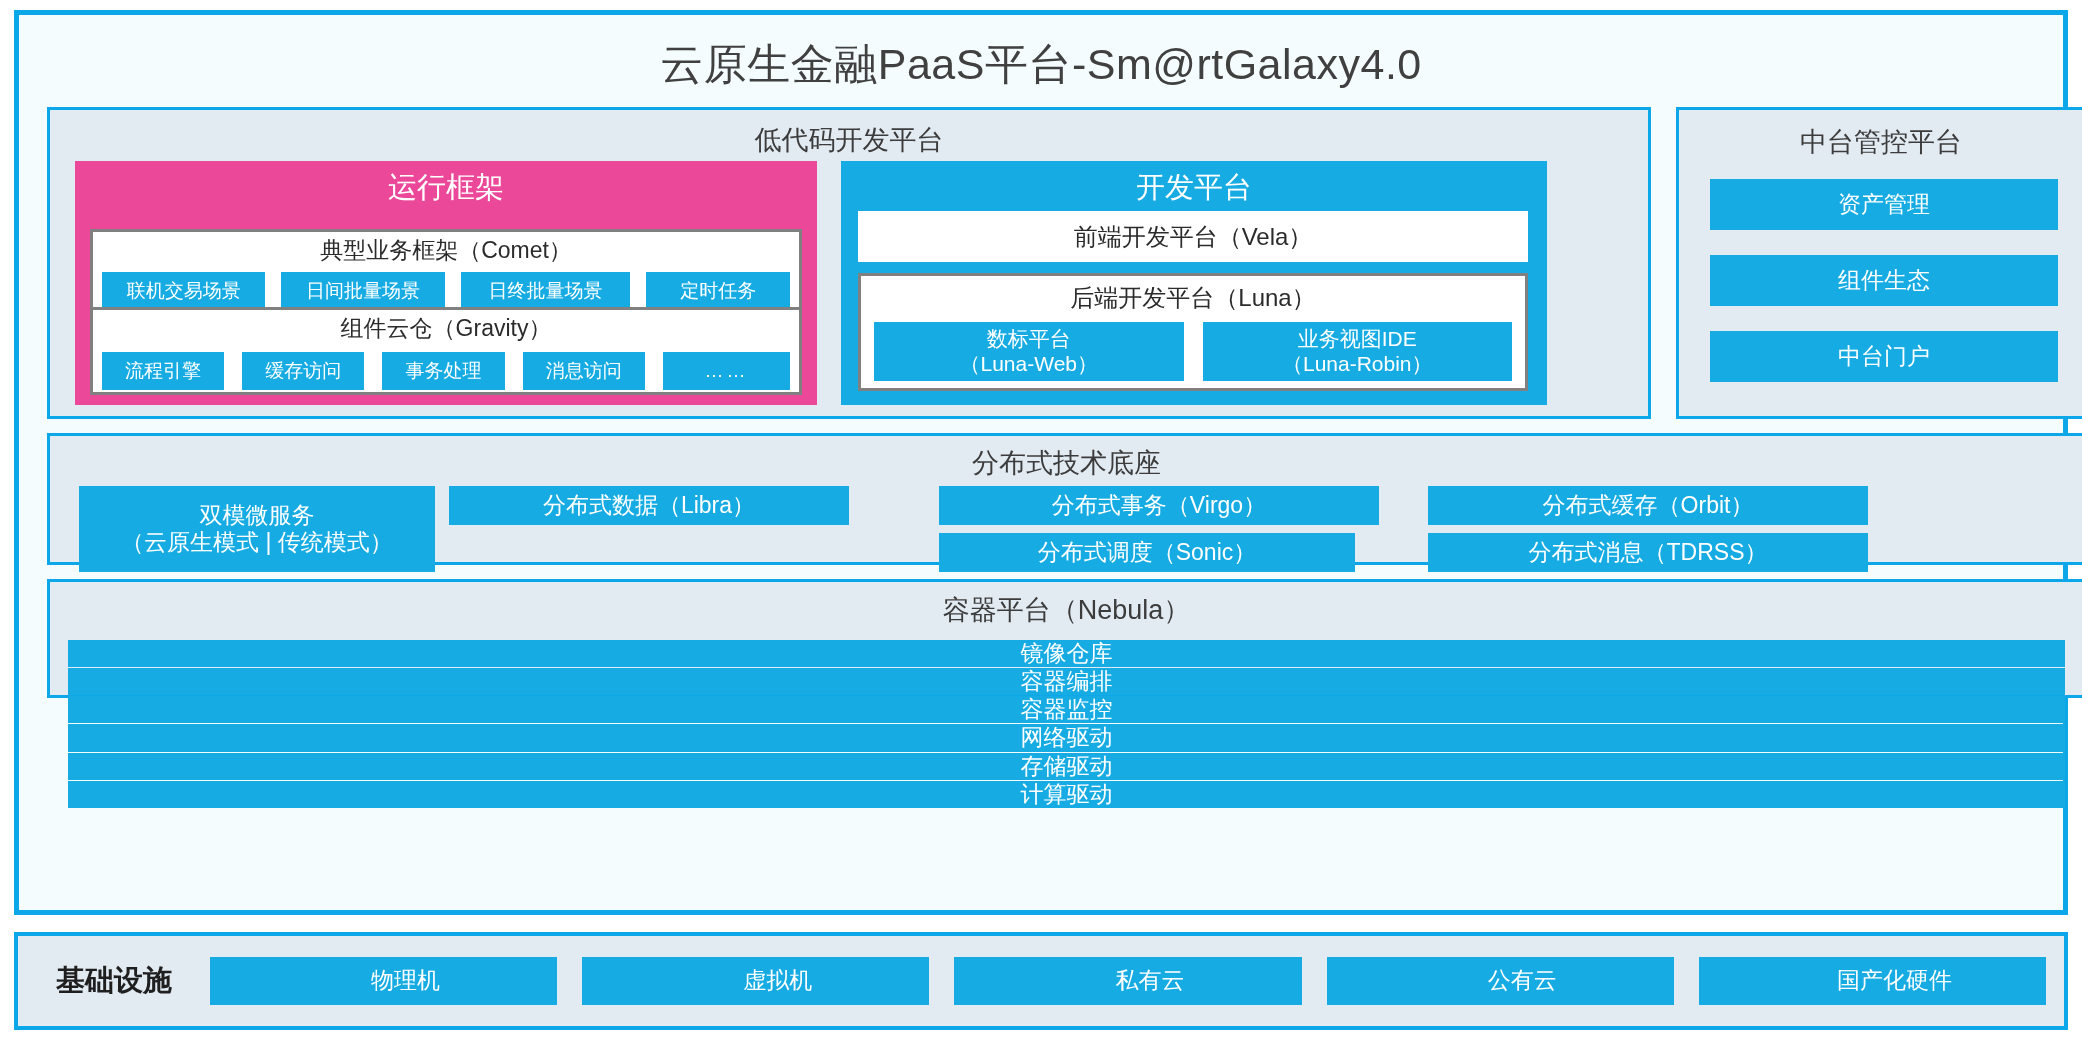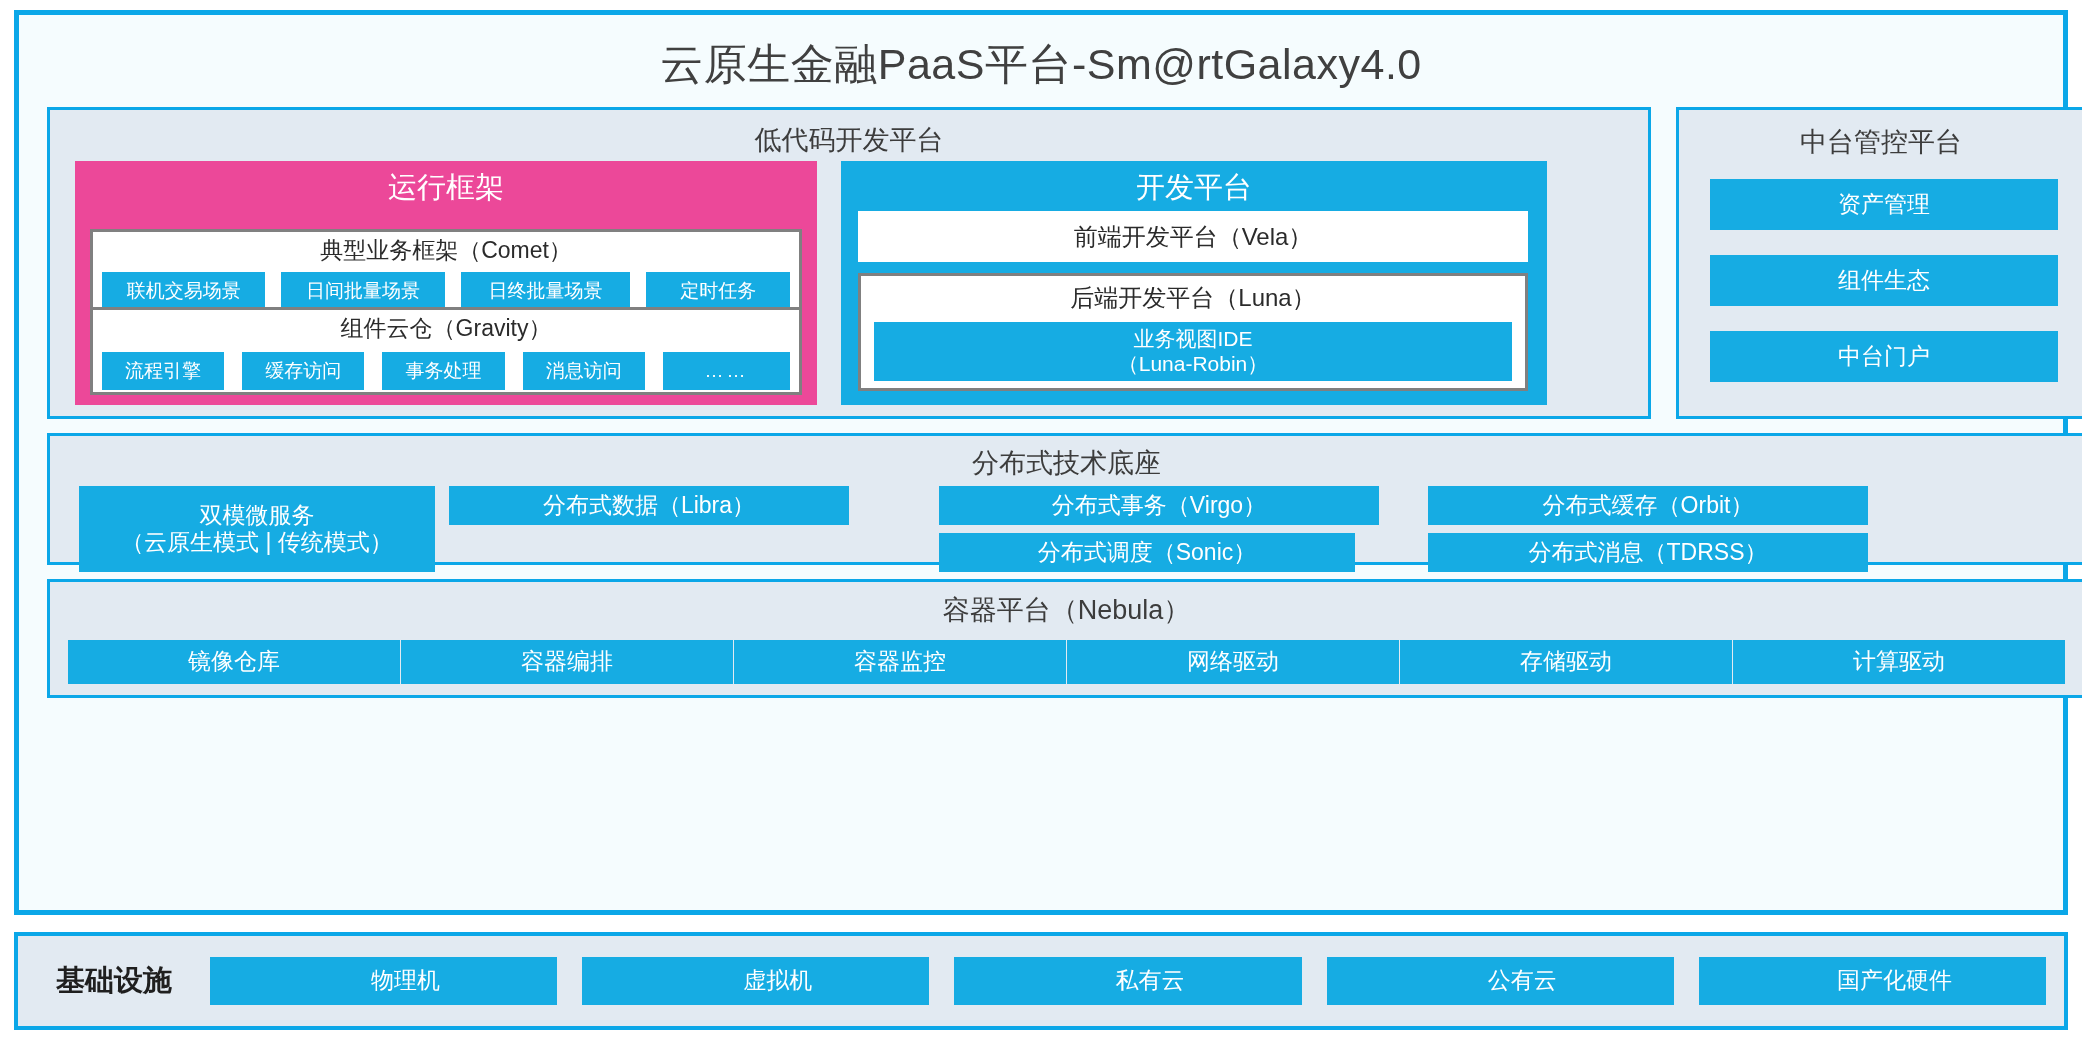--- a/index.html
+++ b/index.html
@@ -127,21 +127,21 @@
   #distrib .col .blue {
     height: 39px; font-size: 23px; margin-bottom: 8px;
     white-space: nowrap;
   }
 
   
   #container { left: 28px; top: 564px; width: 2039px; height: 119px; }
   #container > .panel-title { font-size: 27px; margin-top: 10px; }
   #container .ct-row {
     position: absolute; left: 18px; right: 18px; top: 58px;
-    display: flex; gap: 1px;
+    display: flex; gap: 1px; flex-direction: column;
   }
   #container .ct-row .blue {
     flex: 1; height: 44px; font-size: 23px; white-space: nowrap;
   }
 
   
   #infra {
     position: absolute; left: 14px; top: 932px;
     width: 2054px; height: 98px;
     background: #E2EAF2;
@@ -196,20 +196,22 @@
     </div>
 
     <div id="devplat">
       <div class="sect-title">开发平台</div>
 
       <div id="vela">前端开发平台（Vela）</div>
 
       <div class="whitebox" id="luna">
         <div class="whitebox-title">后端开发平台（Luna）</div>
         <div class="chip-row" style="gap:19px;">
+          <div class="blue chip" style="flex:1;">数标平台
+（Luna-Web）</div>
           <div class="blue chip" style="flex:1;">业务视图IDE
 （Luna-Robin）</div>
         </div>
       </div>
     </div>
   </div>
 
   <div class="panel" id="midpanel">
     <div class="panel-title">中台管控平台</div>
     <div class="blue mp-item" style="top:69px;">资产管理</div>

